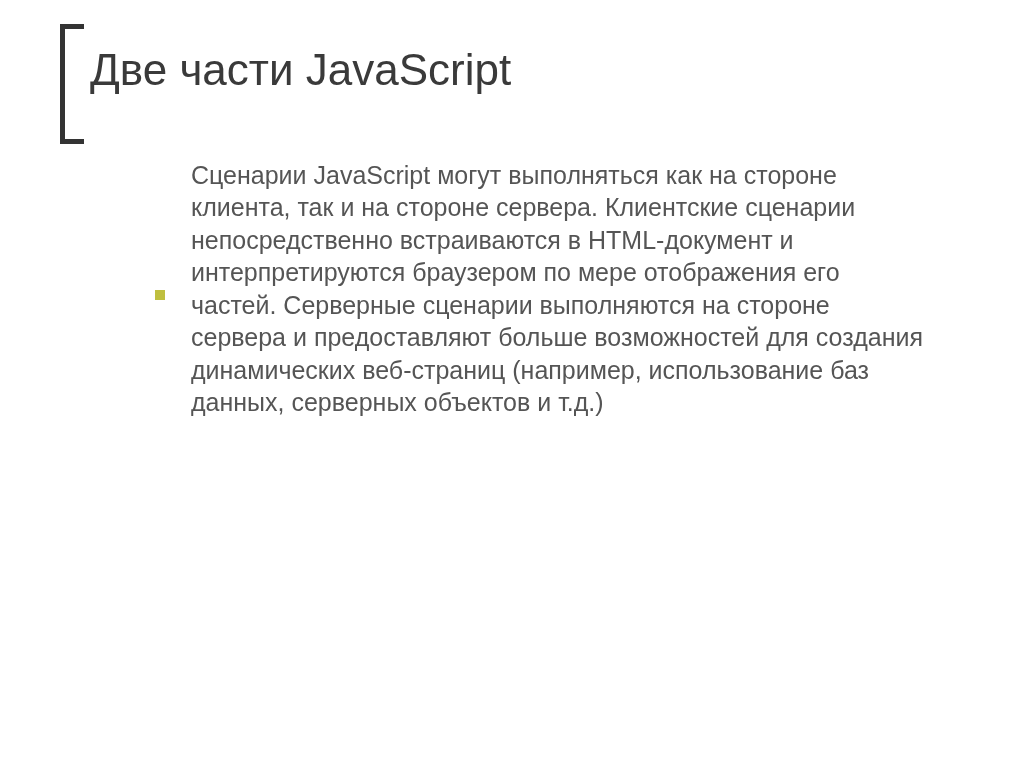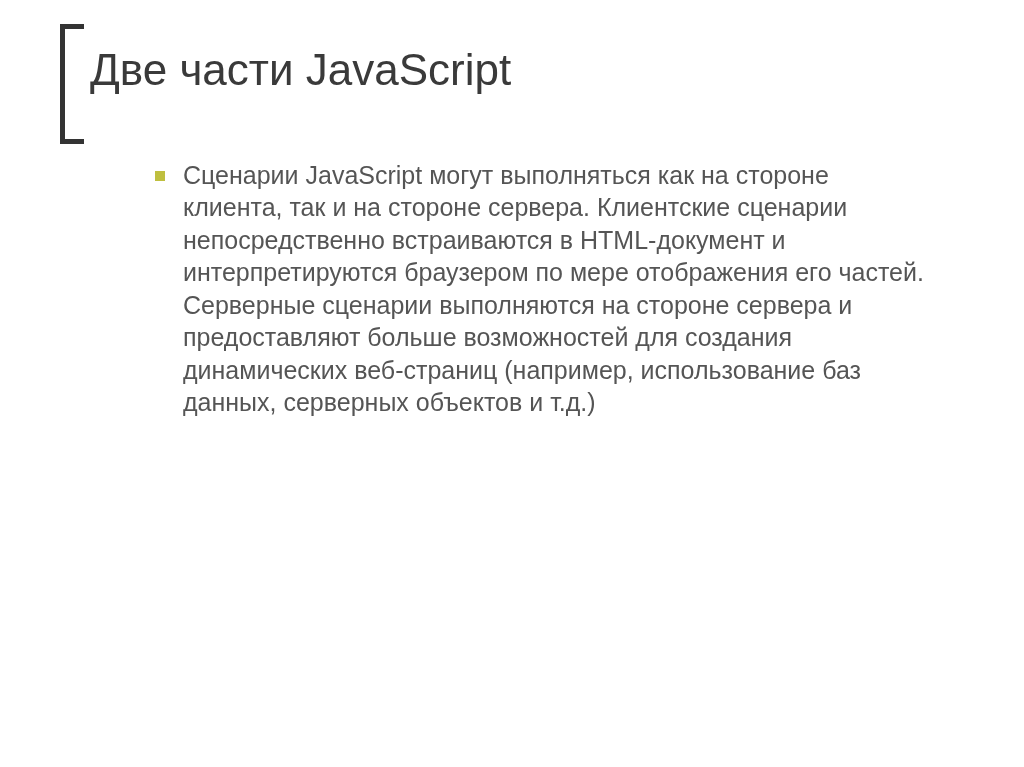--- a/index.html
+++ b/index.html
@@ -41,21 +41,22 @@
       font-weight: normal;
       color: #3a3a3a;
       line-height: 1.2;
     }
     .content {
       padding-left: 95px;
       padding-right: 40px;
     }
     .bullet-item {
       display: flex;
-      align-items: flex-start;
+      align-items: center;
+      gap: 8px;
     }
     .bullet {
       width: 10px;
       height: 10px;
       background: #bfbf3f;
       margin-right: 18px;
       margin-top: 12px;
       flex-shrink: 0;
     }
     .body-text {

